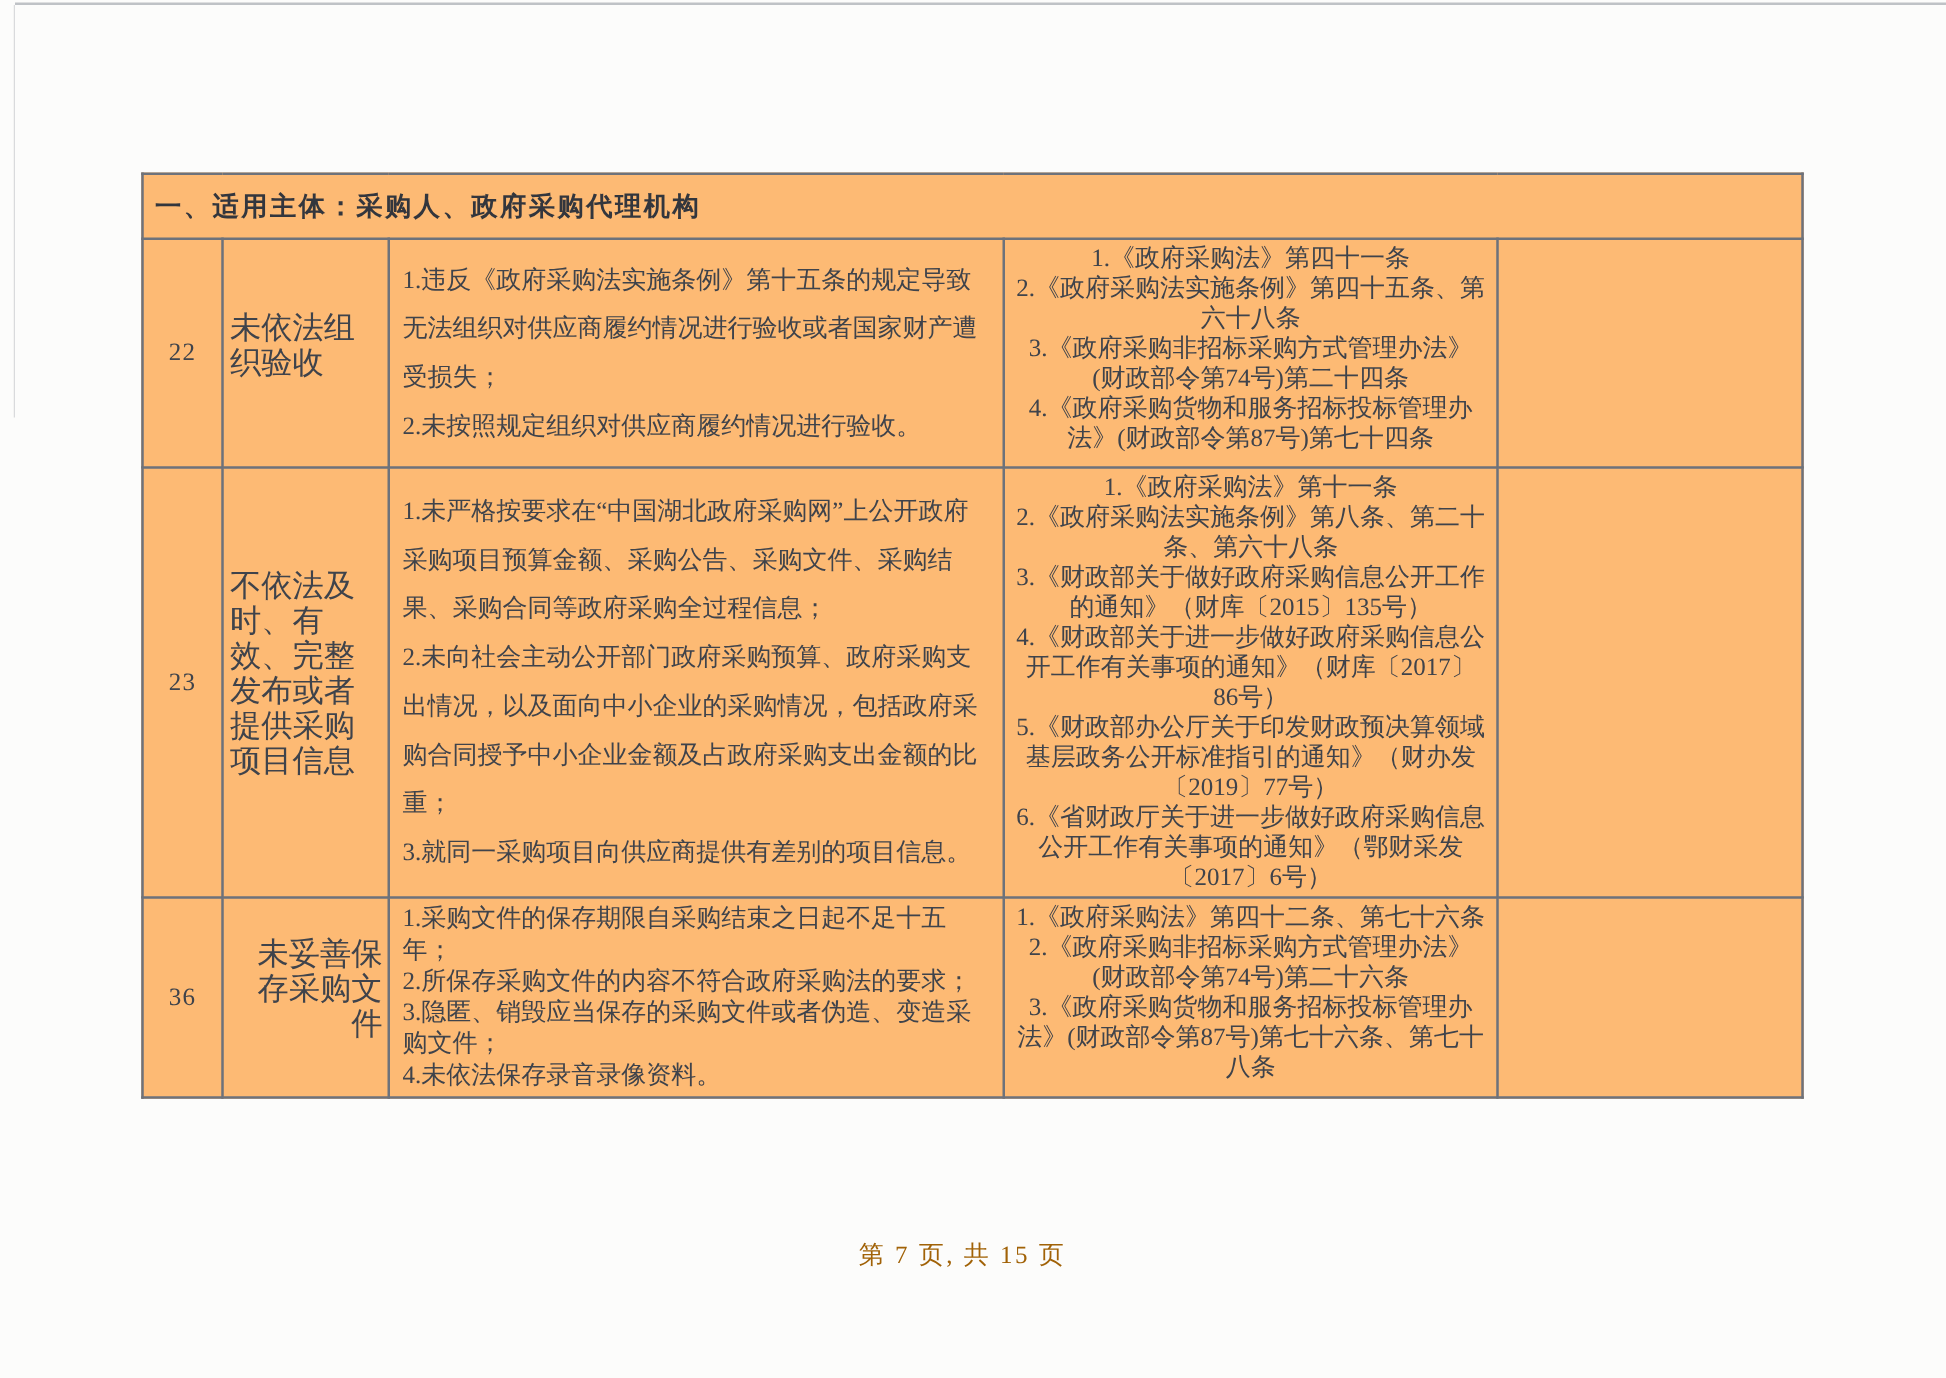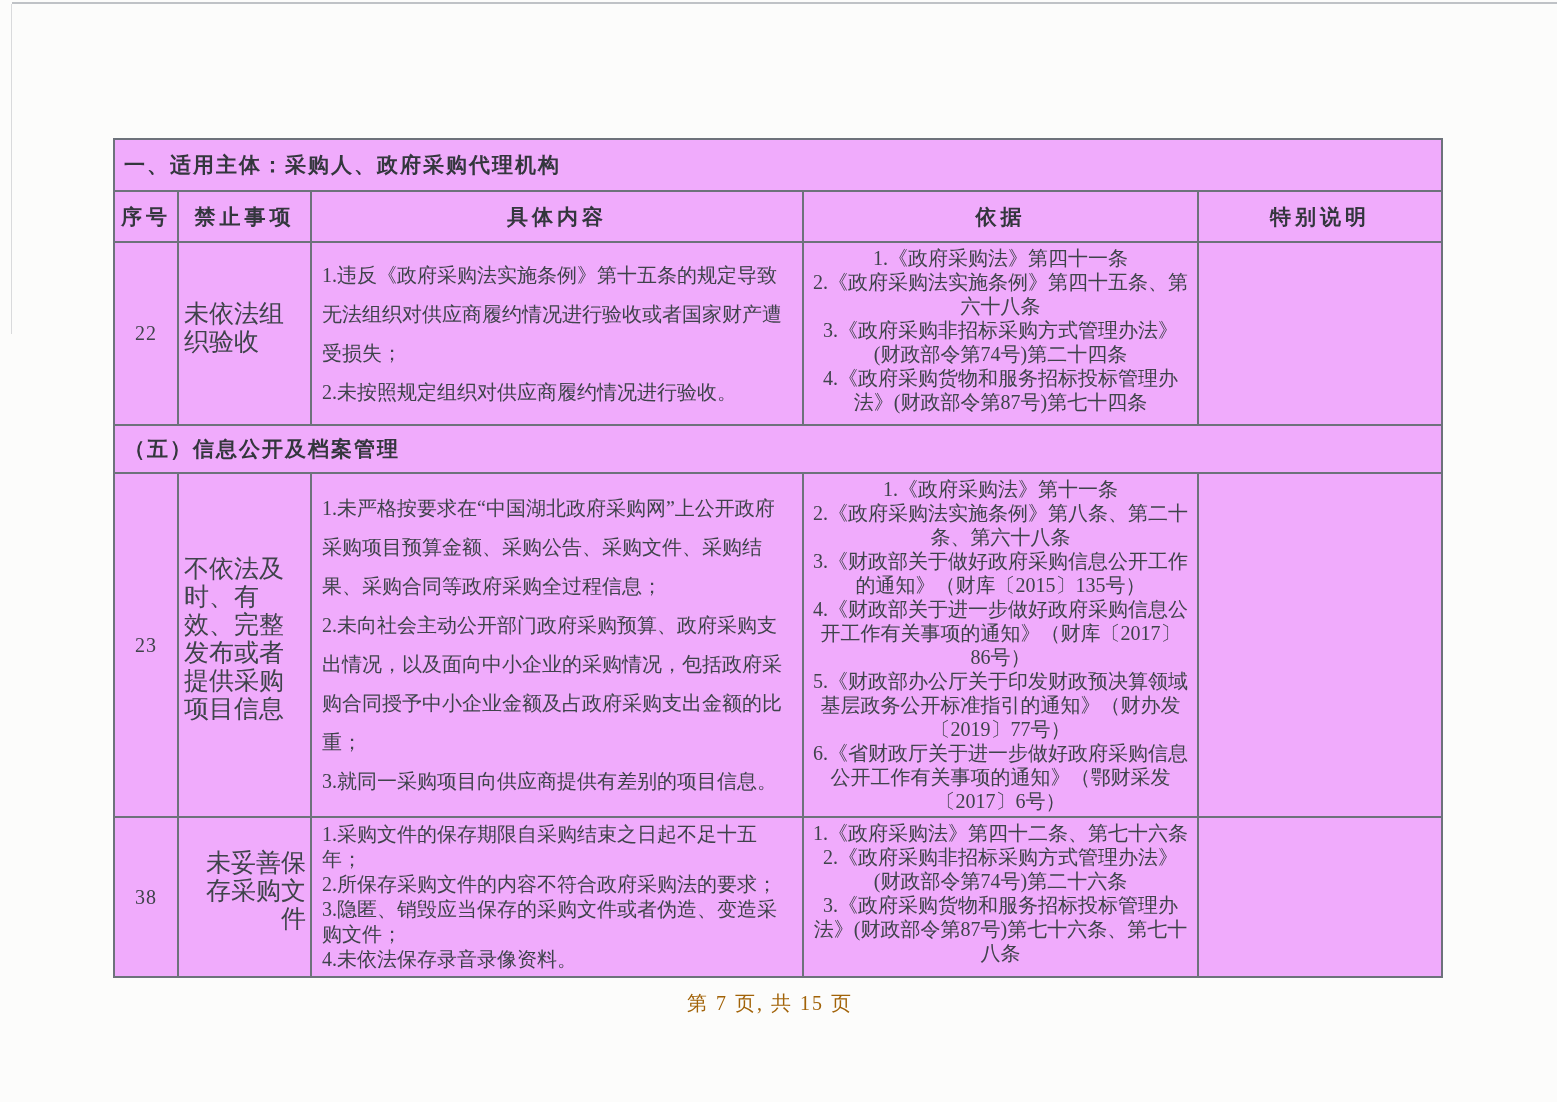--- a/index.html
+++ b/index.html
@@ -28,21 +28,21 @@
     width: 1px; height: 330px;
     background: #d9dadc;
   }
   table.doc-table {
     position: absolute;
     left: 113px;
     top: 138px;
     width: 1328px;
     border-collapse: collapse;
     table-layout: fixed;
-    background: #f0abfc;
+    background: #fdba74;
   }
   table.doc-table td, table.doc-table th {
     border: 2px solid #6d727b;
     color: #3f434b;
     overflow: hidden;
   }
   tr.title-row td {
     height: 50px;
     font-weight: bold;
     font-size: 21px;
@@ -131,61 +131,51 @@
     <col style="width:492px">
     <col style="width:395px">
     <col style="width:244px">
   </colgroup>
 
   <tbody>
       <tr class="title-row">
     <td colspan="5">一、适用主体：采购人、政府采购代理机构</td>
   </tr>
 
-  <tr class="header-row">
-    <th>序号</th>
-    <th>禁止事项</th>
-    <th>具体内容</th>
-    <th>依据</th>
-    <th>特别说明</th>
-  </tr>
 
   <tr class="r-22">
     <td class="c-idx">22</td>
     <td class="c-item">未依法组织验收</td>
     <td class="c-content">1.违反《政府采购法实施条例》第十五条的规定导致无法组织对供应商履约情况进行验收或者国家财产遭受损失；
 2.未按照规定组织对供应商履约情况进行验收。</td>
     <td class="c-basis">1.《政府采购法》第四十一条
 2.《政府采购法实施条例》第四十五条、第六十八条
 3.《政府采购非招标采购方式管理办法》(财政部令第74号)第二十四条
 4.《政府采购货物和服务招标投标管理办法》(财政部令第87号)第七十四条</td>
     <td class="c-note"></td>
   </tr>
 
-  <tr class="section-row">
-    <td colspan="5">（五）信息公开及档案管理</td>
-  </tr>
 
   <tr class="r-23">
     <td class="c-idx">23</td>
     <td class="c-item">不依法及时、有效、完整发布或者提供采购项目信息</td>
     <td class="c-content">1.未严格按要求在“中国湖北政府采购网”上公开政府采购项目预算金额、采购公告、采购文件、采购结果、采购合同等政府采购全过程信息；
 2.未向社会主动公开部门政府采购预算、政府采购支出情况，以及面向中小企业的采购情况，包括政府采购合同授予中小企业金额及占政府采购支出金额的比重；
 3.就同一采购项目向供应商提供有差别的项目信息。</td>
     <td class="c-basis">1.《政府采购法》第十一条
 2.《政府采购法实施条例》第八条、第二十条、第六十八条
 3.《财政部关于做好政府采购信息公开工作的通知》（财库〔2015〕135号）
 4.《财政部关于进一步做好政府采购信息公开工作有关事项的通知》（财库〔2017〕86号）
 5.《财政部办公厅关于印发财政预决算领域基层政务公开标准指引的通知》（财办发〔2019〕77号）
 6.《省财政厅关于进一步做好政府采购信息公开工作有关事项的通知》（鄂财采发〔2017〕6号）</td>
     <td class="c-note"></td>
   </tr>
 
   <tr class="r-24">
-    <td class="c-idx">38</td>
+    <td class="c-idx">36</td>
     <td class="c-item">未妥善保存采购文件</td>
     <td class="c-content">1.采购文件的保存期限自采购结束之日起不足十五年；
 2.所保存采购文件的内容不符合政府采购法的要求；
 3.隐匿、销毁应当保存的采购文件或者伪造、变造采购文件；
 4.未依法保存录音录像资料。</td>
     <td class="c-basis">1.《政府采购法》第四十二条、第七十六条
 2.《政府采购非招标采购方式管理办法》(财政部令第74号)第二十六条
 3.《政府采购货物和服务招标投标管理办法》(财政部令第87号)第七十六条、第七十八条</td>
     <td class="c-note"></td>
   </tr>

